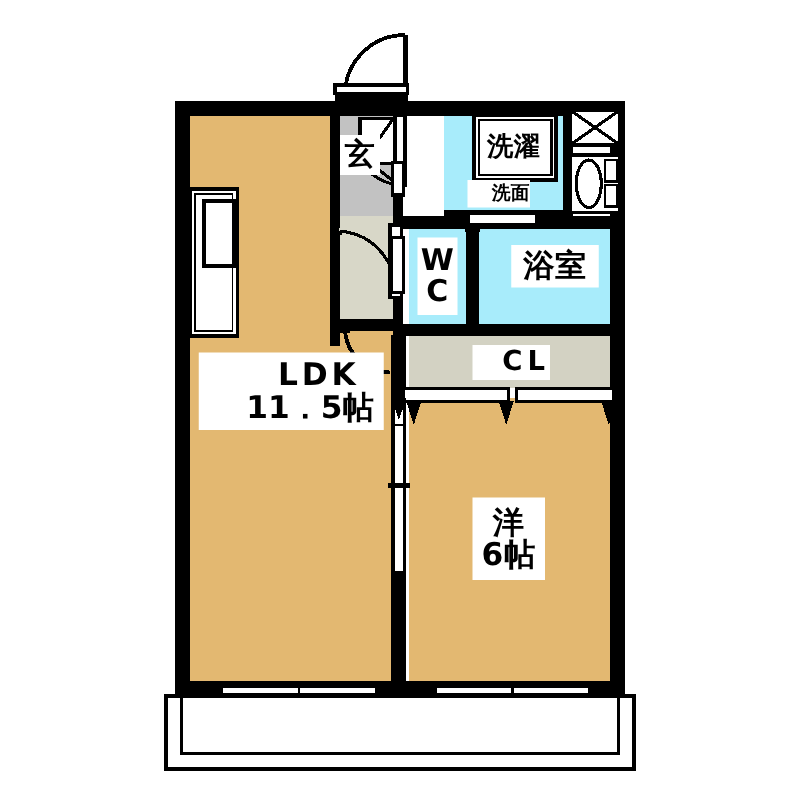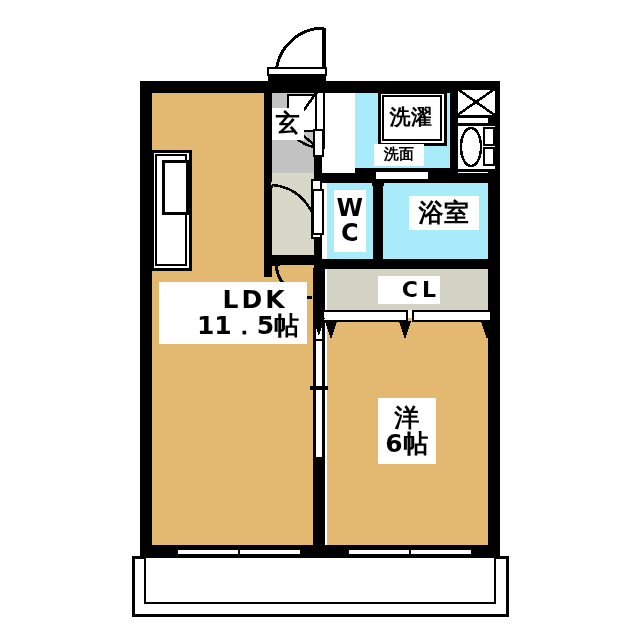--- a/index.html
+++ b/index.html
@@ -42,21 +42,21 @@
   }
   .lbl span { display: block; }
   #lbl-ldk       { left: 159px; top: 282px;  width: 148px; height: 62px;  font-size: 25px; }
   #lbl-ldk .l1   { letter-spacing: 3px; margin-left: 44px; }
   #lbl-ldk .l2   { letter-spacing: 0px; margin-left: 30px; }
   #lbl-yo        { left: 378px; top: 398px;  width: 58px;  height: 66px;  font-size: 25px; }
   #lbl-cl        { left: 378px; top: 276px;  width: 62px;  height: 28px;  font-size: 22px; letter-spacing: 4px; align-items: flex-end; }
   #lbl-wc        { left: 334px; top: 190px;  width: 32px;  height: 62px;  font-size: 24px; }
   #lbl-bath      { left: 409px; top: 196px;  width: 70px;  height: 34px;  font-size: 25px; }
   #lbl-sentaku   { left: 385px; top: 100px;  width: 52px;  height: 34px;  font-size: 21px; background: transparent; }
-  #lbl-senmen    { left: 374px; top: 144px;  width: 50px;  height: 22px;  font-size: 15px; }
+  #lbl-senmen    { left: 374px; top: 144px;  width: 50px;  height: 22px;  font-size: 15px; align-items: flex-end; }
   #lbl-genkan    { left: 272px; top: 108px;  width: 32px;  height: 32px;  font-size: 24px; }
   #lbl-veranda   { left: 253px; top: 565px;  width: 134px; height: 28px;  font-size: 23px; letter-spacing: 2px; background: transparent;}
 </style>
 </head>
 <body>
 
 <div id="plan">
 
   <svg class="layer" viewBox="0 0 640 640" width="640" height="640" shape-rendering="crispEdges">
 

